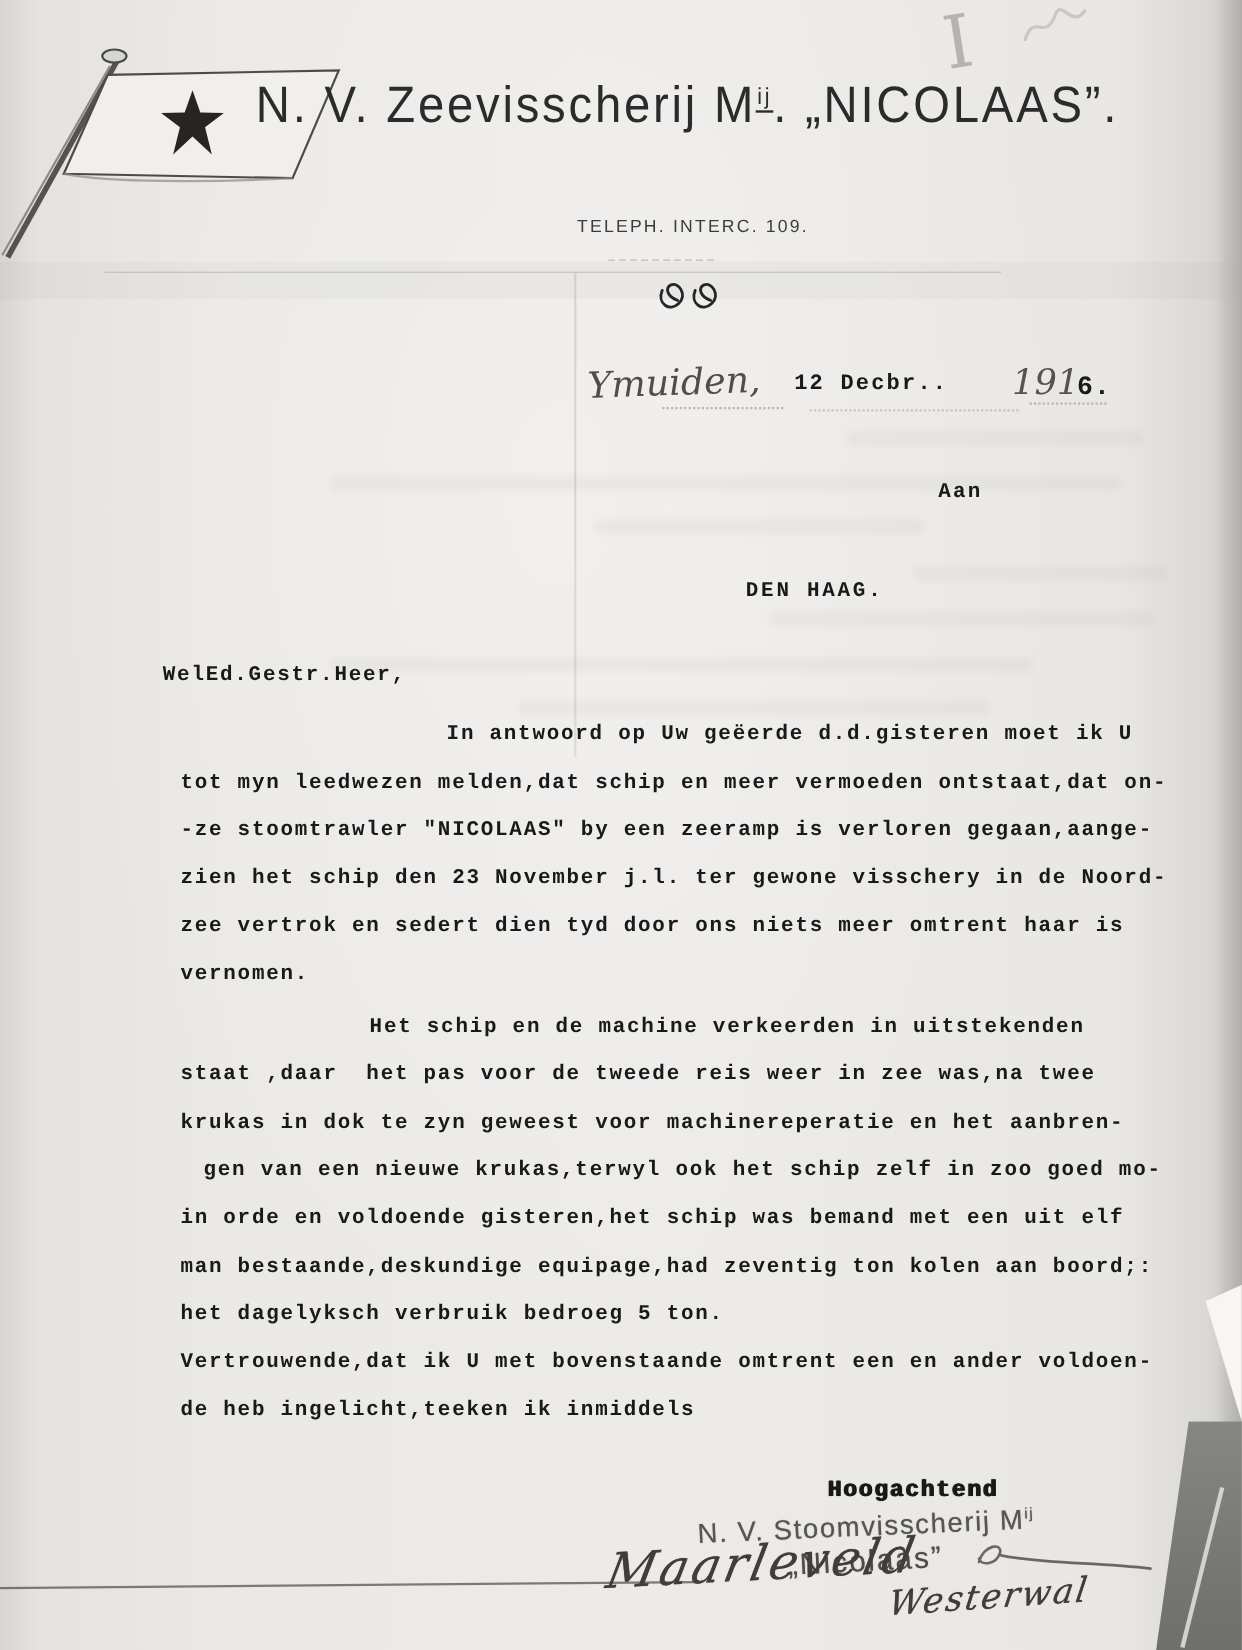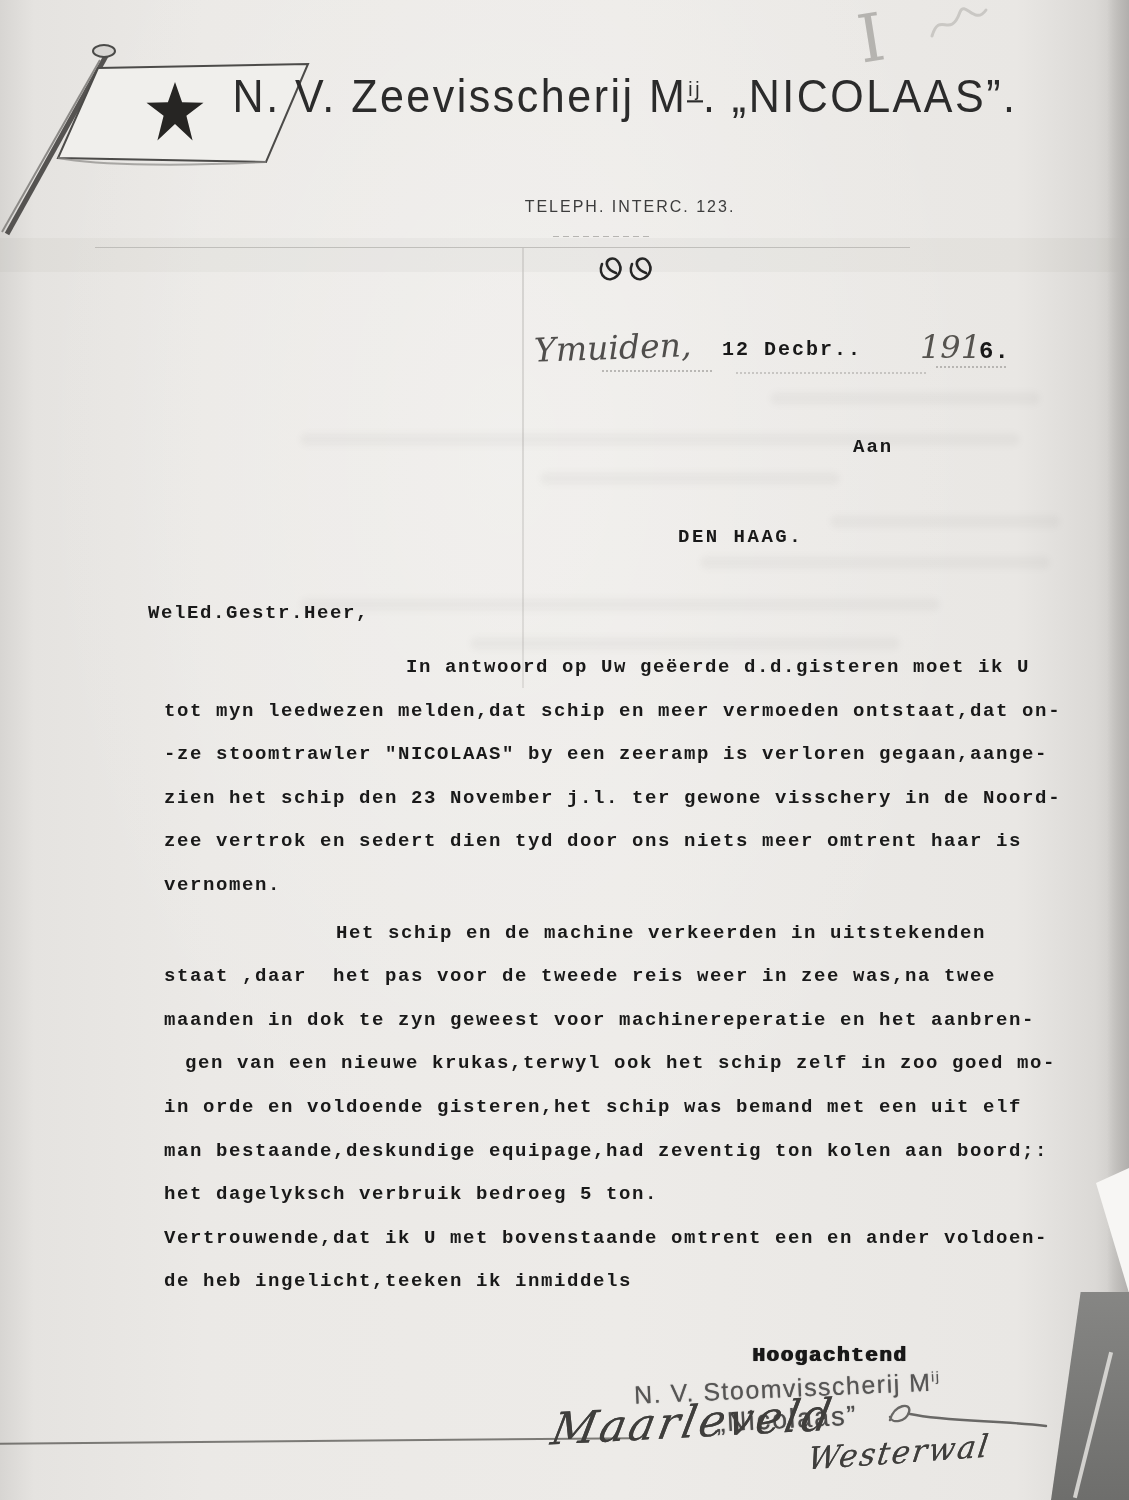--- a/index.html
+++ b/index.html
@@ -113,21 +113,21 @@
 
   <div class="pencil-numeral">I</div>
   <svg class="pencil-scribble" width="70" height="50" viewBox="0 0 70 50">
     <path d="M4,34 C12,8 22,38 32,10 C37,-2 47,24 58,8" fill="none" stroke="#b5b3af" stroke-width="3" stroke-linecap="round"></path>
   </svg>
 
   <div class="title">
     <span>N. V. Zeevisscherij M</span><span class="sup">ij</span><span>.</span>
     <span>„NICOLAAS”.</span>
   </div>
-  <div class="subline telephone">TELEPH. INTERC. 123.</div>
+  <div class="subline telephone">TELEPH. INTERC. 109.</div>
   <div class="rule-short"></div>
   <div class="rule-long"></div>
   <svg class="ornament" width="66" height="36" viewBox="0 0 66 36">
     <path d="M6,12 C1,24 13,32 21,24 C29,16 21,4 14,7 C8,10 11,18 20,21" fill="none" stroke="#262626" stroke-width="2.6" stroke-linecap="round"></path>
     <path d="M36,12 C31,24 43,32 51,24 C59,16 51,4 44,7 C38,10 41,18 50,21" fill="none" stroke="#262626" stroke-width="2.6" stroke-linecap="round"></path>
   </svg>
 
   <div class="dateline-place">Ymuiden,</div>
   <div class="dateline-date tw">12 Decbr..</div>
   <div class="dateline-year">
@@ -147,21 +147,21 @@
       <div class="line ind-p1">In antwoord op Uw geëerde d.d.gisteren moet ik U</div>
       <div class="line">tot myn leedwezen melden,dat schip en meer vermoeden ontstaat,dat on-</div>
       <div class="line">-ze stoomtrawler "NICOLAAS" by een zeeramp is verloren gegaan,aange-</div>
       <div class="line">zien het schip den 23 November j.l. ter gewone visschery in de Noord-</div>
       <div class="line">zee vertrok en sedert dien tyd door ons niets meer omtrent haar is</div>
       <div class="line">vernomen.</div>
     </div>
     <div class="para2">
       <div class="line ind-p2">Het schip en de machine verkeerden in uitstekenden</div>
       <div class="line">staat ,daar  het pas voor de tweede reis weer in zee was,na twee</div>
-      <div class="line">maanden in dok te zyn geweest voor machinereperatie en het aanbren-</div>
+      <div class="line">krukas in dok te zyn geweest voor machinereperatie en het aanbren-</div>
       <div class="line ind-sm"> gen van een nieuwe krukas,terwyl ook het schip zelf in zoo goed mo-</div>
       <div class="line">in orde en voldoende gisteren,het schip was bemand met een uit elf</div>
       <div class="line">man bestaande,deskundige equipage,had zeventig ton kolen aan boord;:</div>
       <div class="line">het dagelyksch verbruik bedroeg 5 ton.</div>
     </div>
     <div class="para3">
       <div class="line">Vertrouwende,dat ik U met bovenstaande omtrent een en ander voldoen-</div>
       <div class="line">de heb ingelicht,teeken ik inmiddels</div>
     </div>
   </div>

